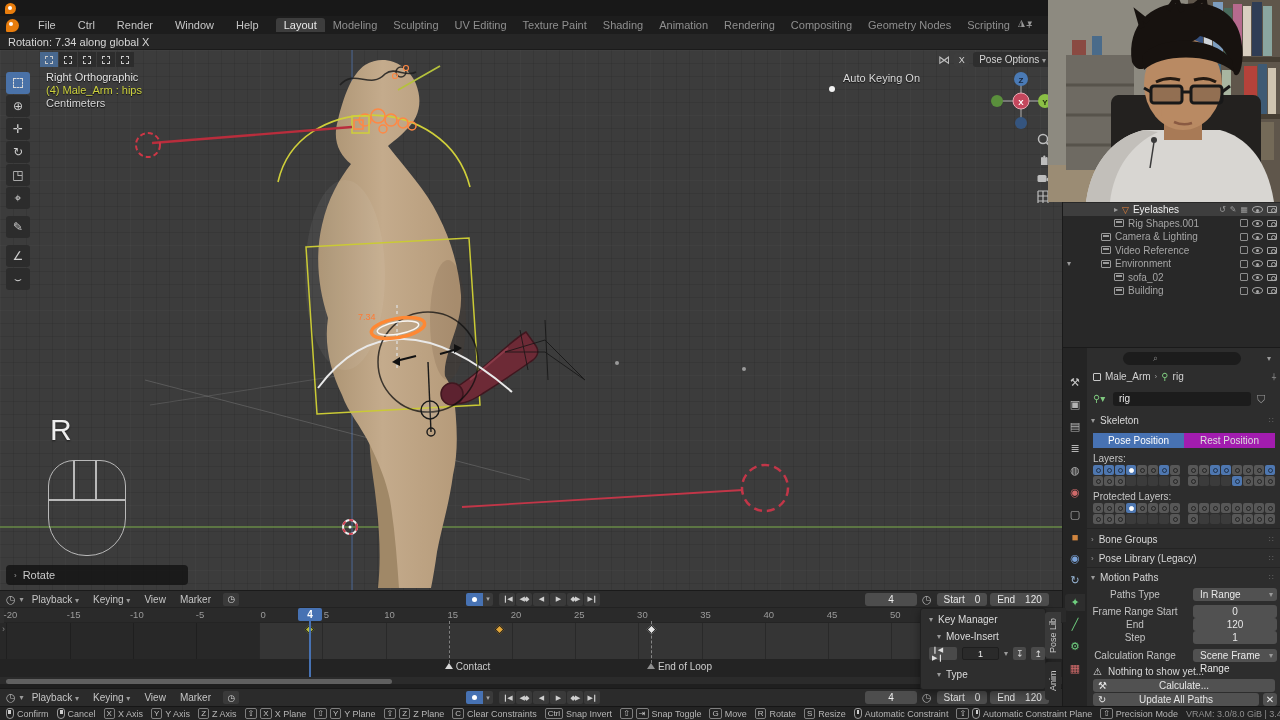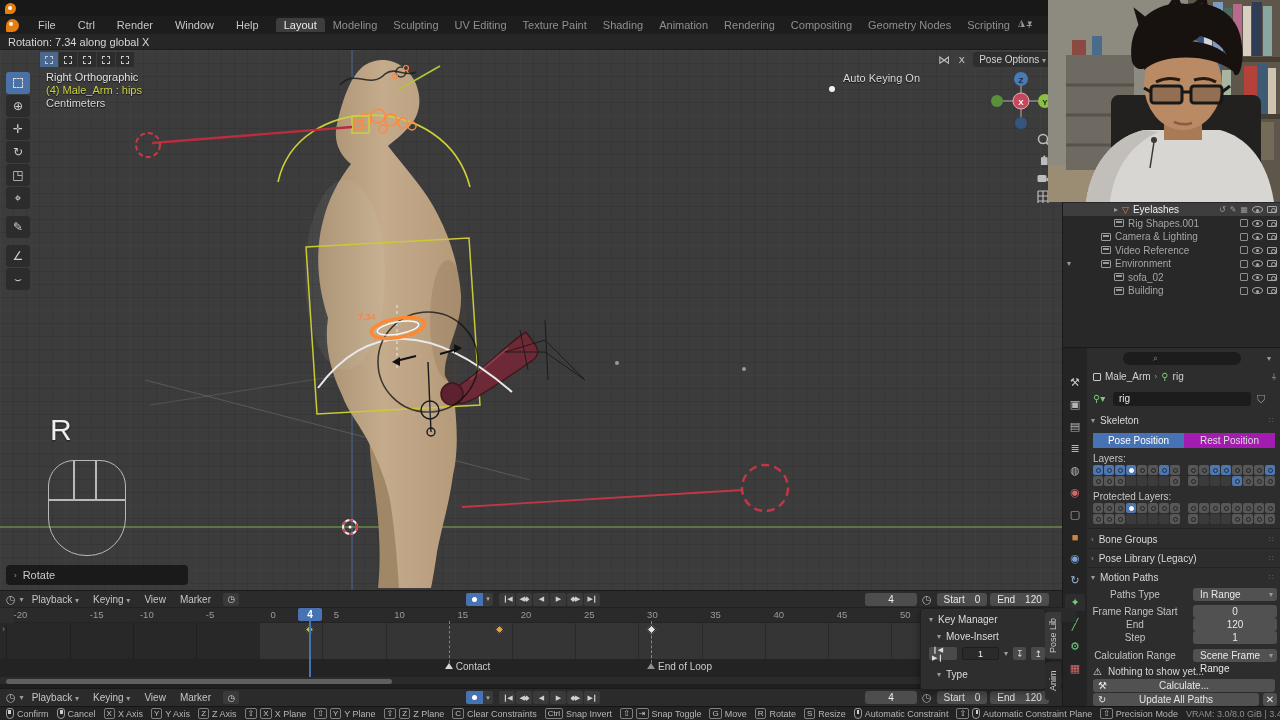--- a/index.html
+++ b/index.html
@@ -100,21 +100,21 @@
   .prow-field .caret{position:absolute;right:4px;top:0;}
   .pbtn{position:absolute;left:6px;width:182px;height:13px;background:#515151;border-radius:3px;color:#e6e6e6;font-size:10px;line-height:13px;text-align:center;}
   .warnrow{position:absolute;left:6px;color:#d8d8d8;font-size:10px;display:flex;gap:6px;align-items:center;}
   .sep{position:absolute;left:0;width:194px;height:1px;background:#242424;}
 
   
   .tl1{left:0;top:590px;width:1062px;height:94px;background:#2e2e2e;border-top:1px solid #1a1a1a;}
   .tlhead{position:absolute;left:0;top:0;width:100%;height:17px;background:#2b2b2b;border-bottom:1px solid #222;display:flex;align-items:center;padding-left:6px;gap:2px;}
   .tlmenu{color:#c6c6c6;padding:0 6px;font-size:10px;}
   .ed-ic{color:#b0b0b0;font-size:11px;margin-right:2px;}
-  .ruler{position:absolute;left:14px;top:17px;width:100%;height:15px;background:#2a2a2a;border-bottom:1px solid #242424;}
+  .ruler{position:absolute;left:4px;top:17px;width:100%;height:15px;background:#2a2a2a;border-bottom:1px solid #242424;}
   .ruler span{position:absolute;top:1px;transform:translateX(-50%);color:#9b9b9b;font-size:9.5px;}
   .inrange{position:absolute;left:259px;top:32px;width:803px;height:36px;background:rgba(255,255,255,.035);}
   .prerange{position:absolute;left:0;top:32px;width:259px;height:36px;background:rgba(0,0,0,.12);}
   .tlgrid{position:absolute;top:32px;height:36px;width:1px;background:rgba(0,0,0,.22);}
   .mkstrip{position:absolute;left:0;top:68px;width:100%;height:18px;background:#232323;}
   .mkline{position:absolute;top:30px;height:42px;border-left:1px dashed rgba(235,235,235,.45);}
   .mktri{position:absolute;top:72px;width:0;height:0;border-left:4px solid transparent;border-right:4px solid transparent;border-bottom:6px solid #d8d8d8;transform:translateX(-4px);}
   .mktri.hollow{border-bottom-color:#8f8f8f;}
   .mklabel{position:absolute;top:70px;color:#cdcdcd;font-size:10px;}
   .kf{position:absolute;top:35px;width:7px;height:7px;transform:rotate(45deg);border:1px solid #1d1d1d;}
@@ -667,21 +667,21 @@
           <span class="rangefield">
             <span>End</span>
             <span>120</span>
           </span>
         </span>
       </div>
     <div class="prerange"></div>
     <div class="inrange"></div>
     <div class="ruler" id="tl1-ruler">
         <span style="left: 6.4px;">-20</span>
-        <span style="left: 69.6px; margin-left: 13px;">-15</span>
+        <span style="left: 69.6px;">-15</span>
         <span style="left: 132.8px;">-10</span>
         <span style="left: 196px;">-5</span>
         <span style="left: 259.2px;">0</span>
         <span style="left: 322.4px;">5</span>
         <span style="left: 385.6px;">10</span>
         <span style="left: 448.8px;">15</span>
         <span style="left: 512px;">20</span>
         <span style="left: 575.2px;">25</span>
         <span style="left: 638.4px;">30</span>
         <span style="left: 701.6px;">35</span>

